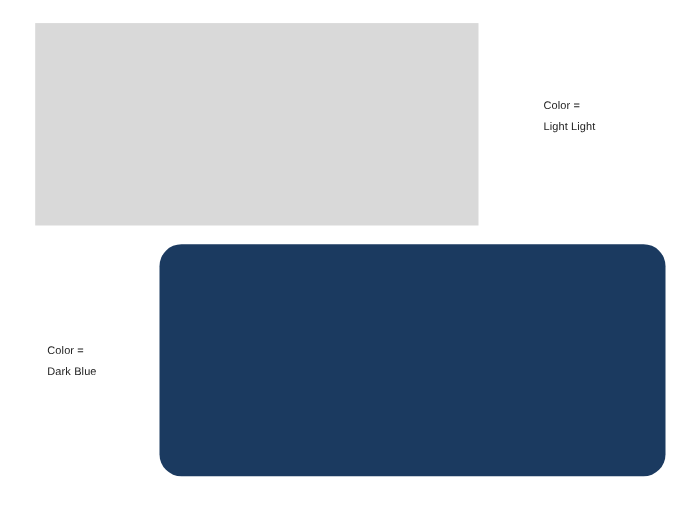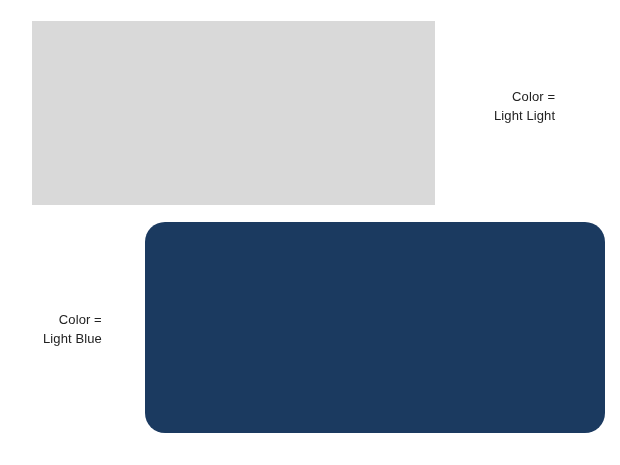--- a/index.html
+++ b/index.html
@@ -33,25 +33,24 @@
     left: 145px;
     top: 222px;
     width: 460px;
     height: 211px;
     background: #1b3a60;
     border-radius: 20px;
   }
   .annotation {
     position: absolute;
     color: #222222;
-    font-size: 13px;
+    font-size: 10px;
     line-height: 19px;
     white-space: nowrap;
     letter-spacing: 0.1px;
-    text-align: right;
   }
   #grey-annotation {
     left: 494px;
     top: 87px;
   }
   #blue-annotation {
     left: 43px;
     top: 310px;
   }
   .annotation-line {
@@ -67,16 +66,16 @@
 
   <div class="shape" id="blue-rectangle" style="left: 145px; top: 222px; width: 460px; height: 211px; background: rgb(27, 58, 96); border-radius: 20px;"></div>
 
   <div class="annotation" id="grey-annotation" style="left: 494px; top: 87px; color: rgb(34, 34, 34);">
     <span class="annotation-line">Color =</span>
     <span class="annotation-line">Light Light</span>
   </div>
 
   <div class="annotation" id="blue-annotation" style="left: 43px; top: 310px; color: rgb(34, 34, 34);">
     <span class="annotation-line">Color =</span>
-    <span class="annotation-line">Light Blue</span>
+    <span class="annotation-line">Dark Blue</span>
   </div>
 
 </div>
 
 </body></html>

